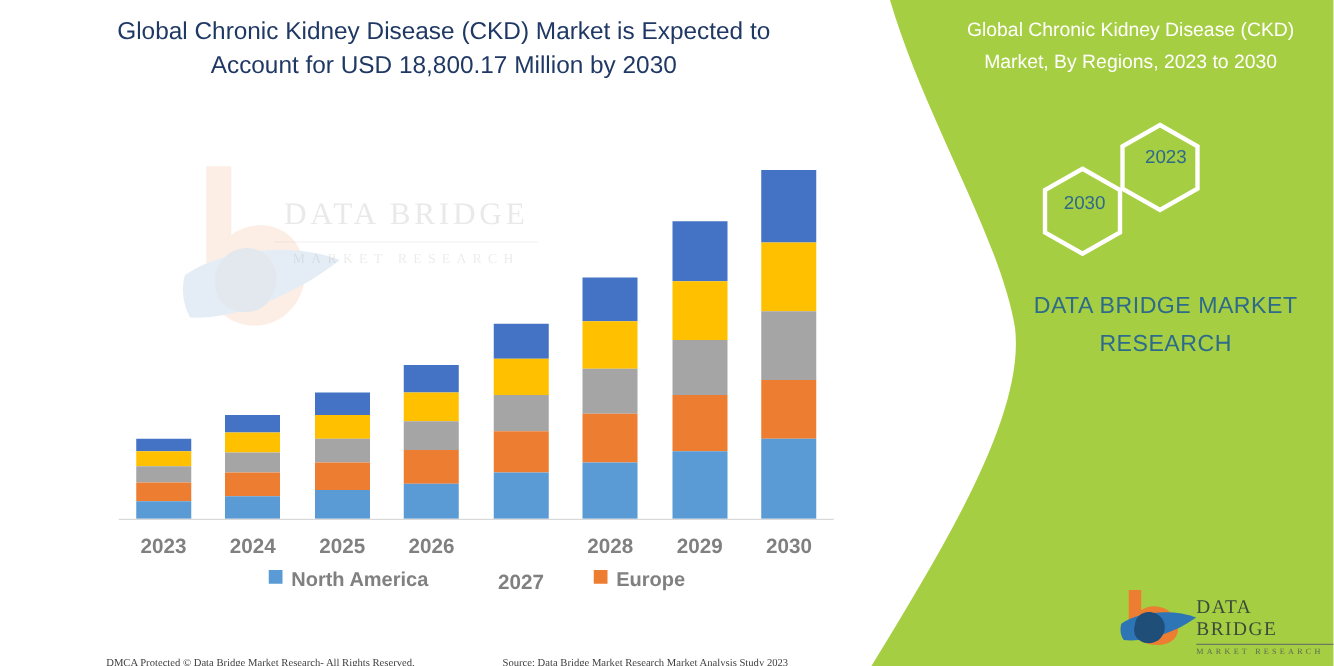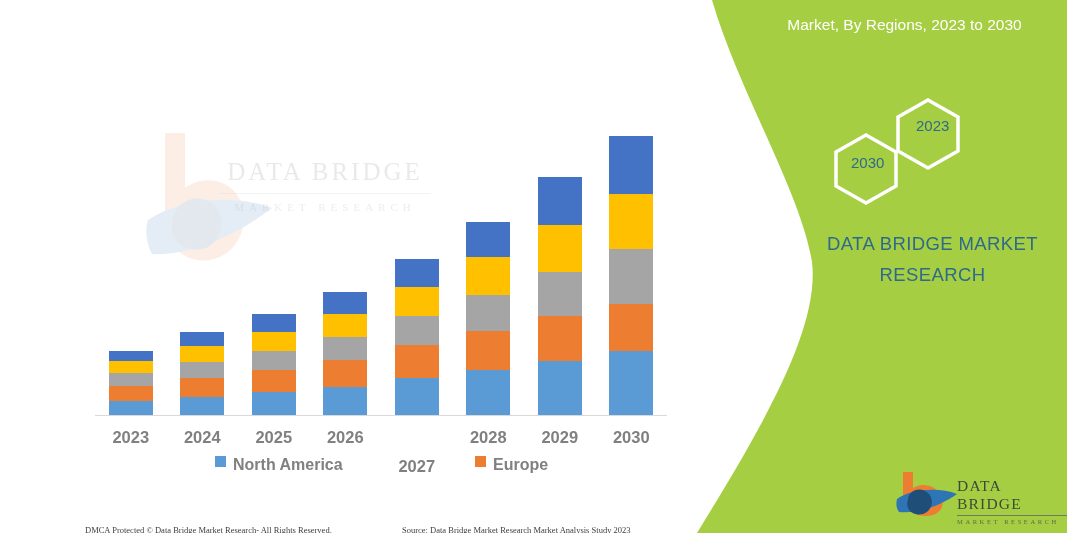--- a/index.html
+++ b/index.html
@@ -70,20 +70,24 @@
 <div id="root">
 
   <div id="green-panel">
     <svg width="1067" height="533" viewBox="0 0 1067 533" xmlns="http://www.w3.org/2000/svg">
       <path d="M 1067 0 L 712 0 C 740 95 800 190 812 262 C 820 330 760 430 697 533 L 1067 533 Z" fill="#A6CE42"></path>
     </svg>
   </div>
 
   <div id="left-pane">
 
+    <div id="chart-title">
+      <div>Global Chronic Kidney Disease (CKD) Market is Expected to</div>
+      <div>Account for USD 18,800.17 Million by 2030</div>
+    </div>
 
     <div id="watermark">
       <svg width="300" height="180" viewBox="0 0 300 180" xmlns="http://www.w3.org/2000/svg">
         <path d="M25 5 L45 5 L45 60 C62 47 90 50 100 72 C112 98 96 128 70 132 C46 136 26 118 25 95 Z" fill="#ED7D31"></path>
         <path d="M8 92 C40 70 96 66 132 80 C96 108 48 128 12 126 C6 115 5 102 8 92 Z" fill="#2E75B6"></path>
         <path d="M32 96 C32 78 50 66 66 72 C82 78 86 98 76 112 C66 126 44 124 36 112 C32 106 32 101 32 96 Z" fill="#1F4E79"></path>
       </svg>
     </div>
     <div id="wm-text">
       <div class="wm1">DATA BRIDGE</div>
@@ -171,20 +175,21 @@
         </div>
       </div>
 
     <div id="footer">
       <div class="foot" id="foot-left">DMCA Protected © Data Bridge Market Research- All Rights Reserved.</div>
       <div class="foot" id="foot-right">Source: Data Bridge Market Research  Market Analysis Study 2023</div>
     </div>
   </div>
 
   <div id="gp-title">
+    <div>Global Chronic Kidney Disease (CKD)</div>
     <div>Market, By Regions, 2023 to 2030</div>
   </div>
 
   <div id="hexes">
     <svg width="180" height="115" viewBox="0 0 180 115" xmlns="http://www.w3.org/2000/svg">
       <polygon points="110,8 140,25 140,59 110,76 80,59 80,25" fill="none" stroke="#ffffff" stroke-width="3.5"></polygon>
       <polygon points="48,43 78,60 78,94 48,111 18,94 18,60" fill="none" stroke="#ffffff" stroke-width="3.5"></polygon>
     </svg>
     <div class="hex-label" id="hex-2023-label">2023</div>
     <div class="hex-label" id="hex-2030-label">2030</div>

